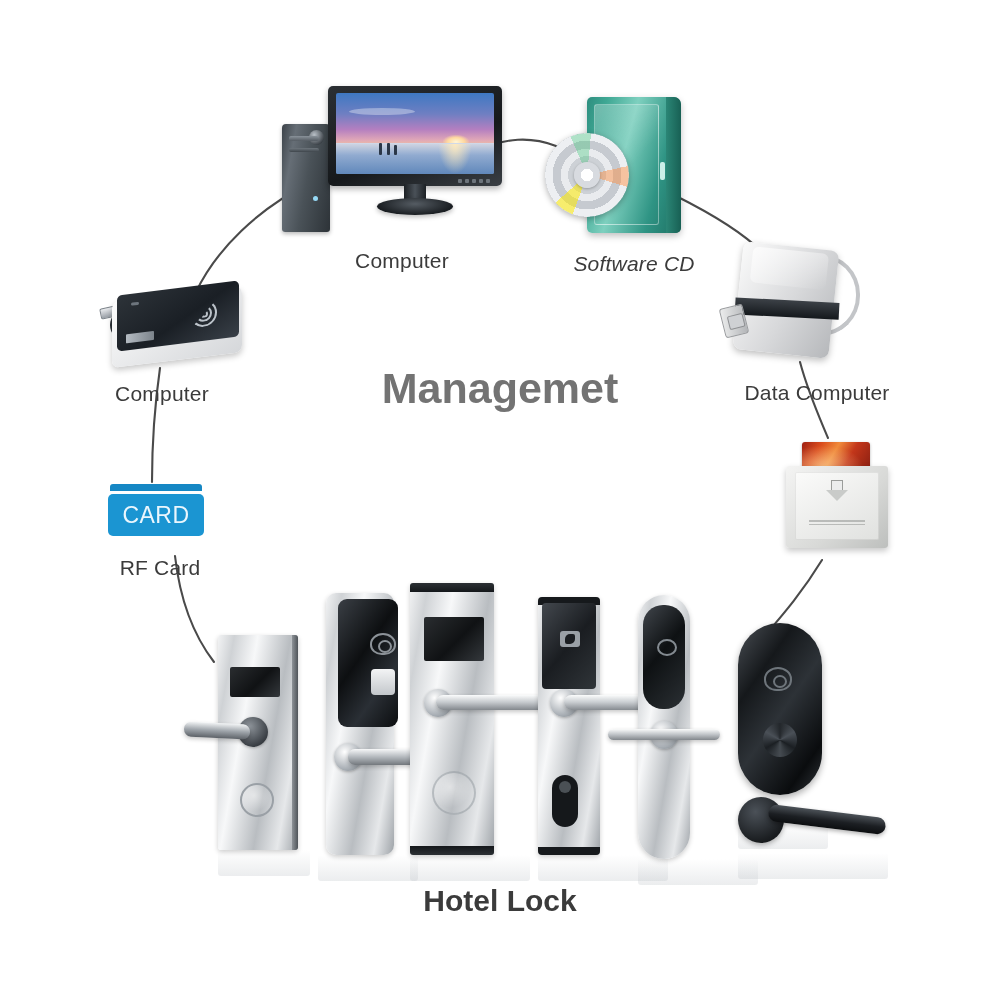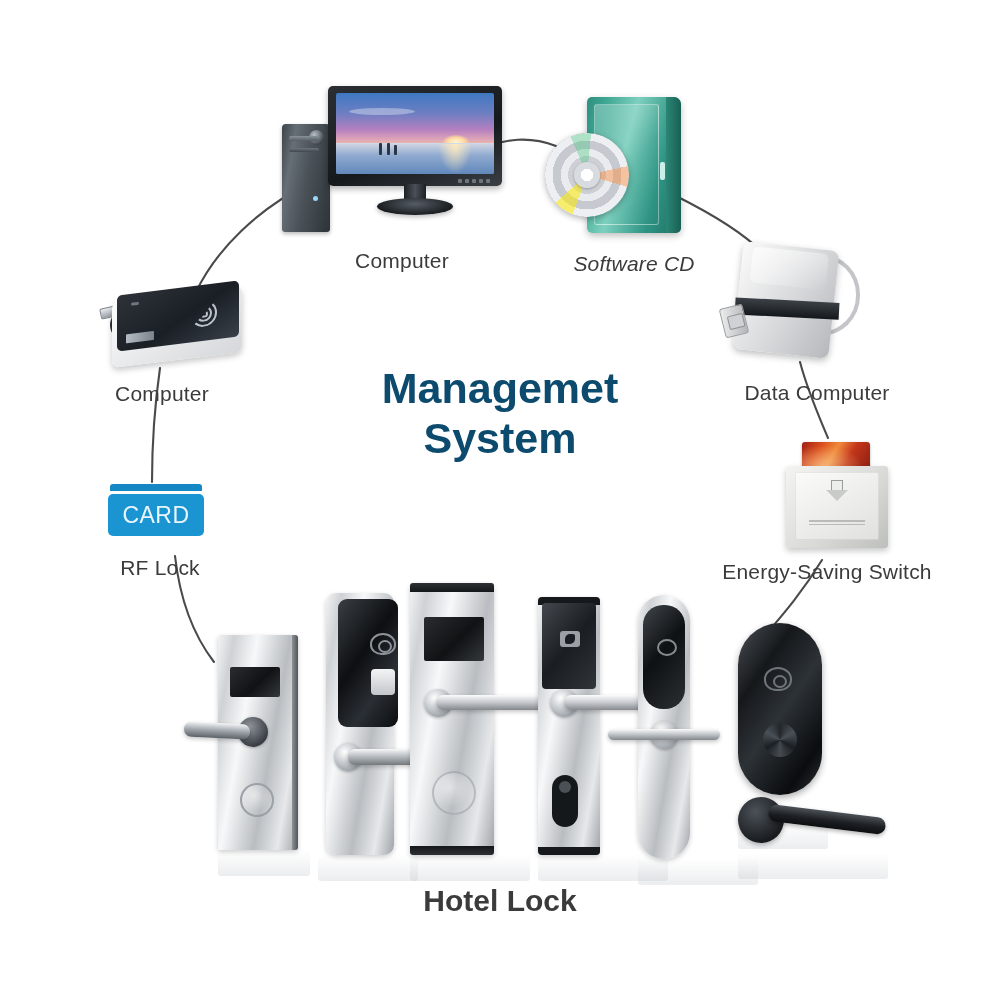--- a/index.html
+++ b/index.html
@@ -10,21 +10,21 @@
     font-family: "Liberation Sans", sans-serif;
     overflow: hidden;
   }
   #stage { position: relative; width: 1000px; height: 1000px; background:#fff; }
 
   .lbl { position: absolute; color: #3b3b3b; font-size: 21px; white-space: nowrap; letter-spacing: .2px; }
   .lbl.center { transform: translateX(-50%); }
 
   #title {
     position: absolute; left: 500px; top: 363px; transform: translateX(-50%);
-    text-align: center; color: #0c4a6e; font-weight: bold;
+    text-align: center; color: #737373; font-weight: bold;
     font-size: 43px; line-height: 50px; white-space: nowrap;
   }
   #hotel-lock-label {
     position: absolute; left: 500px; top: 884px; transform: translateX(-50%);
     color: #3b3b3b; font-weight: bold; font-size: 30px; white-space: nowrap;
   }
 
   svg.arcs { position:absolute; left:0; top:0; width:1000px; height:1000px; pointer-events:none; }
 
   
@@ -479,21 +479,20 @@
     <div class="ess-plate">
       <div class="ess-inner">
         <div class="ess-arrow">
           <div class="stem"></div>
             <div class="head"></div>
         </div>
         <div class="ess-text"></div>
       </div>
     </div>
   </div>
-  <div class="lbl center" style="left:827px; top:560px;">Energy-Saving Switch</div>
 
   <div id="encoder">
     <div class="enc-cable">
       <div class="loop"></div>
     </div>
     <div class="enc-usb"></div>
     <div class="enc-base"></div>
     <div class="enc-top">
       <div class="slit"></div>
       <div class="logo"></div>
@@ -505,25 +504,24 @@
     </div>
   </div>
   <div class="lbl center" style="left:162px; top:382px;">Computer</div>
 
   <div id="rf-card">
     <div class="strip"></div>
     <div class="body">
       <span>CARD</span>
     </div>
   </div>
-  <div class="lbl center" style="left:160px; top:556px;">RF Lock</div>
+  <div class="lbl center" style="left:160px; top:556px;">RF Card</div>
 
   <div id="title">
     <div>Managemet</div>
-    <div>System</div>
   </div>
 
   <div id="locks">
 
     <div class="lock" id="lock1">
       <div class="esc dark-edge">
         <div class="reader"></div>
         <div class="ring"></div>
       </div>
       <div class="hub"></div>

